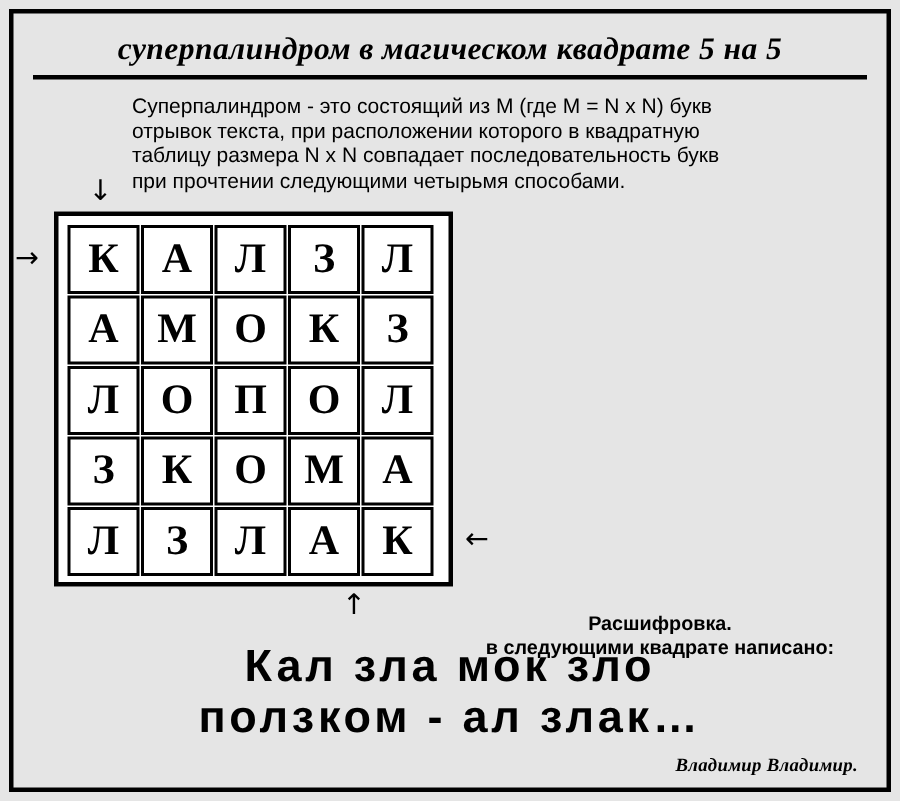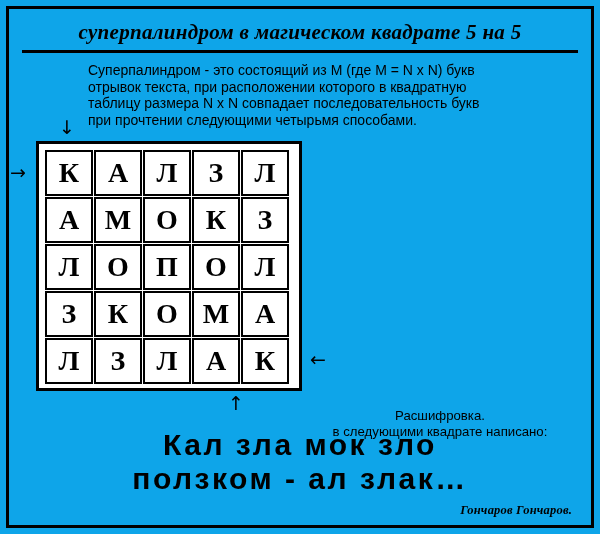--- a/index.html
+++ b/index.html
@@ -4,21 +4,21 @@
 <style>
   html, body {
     margin: 0;
     padding: 0;
     background: #ffffff;
   }
   .page {
     position: relative;
     width: 600px;
     height: 534px;
-    background: #0ea5e9;
+    background: #e5e5e5;
     overflow: hidden;
     font-family: "Liberation Sans", sans-serif;
     color: #000000;
   }
   .frame {
     position: absolute;
     left: 6px;
     top: 6px;
     width: 588px;
     height: 522px;
@@ -117,20 +117,21 @@
 
   
   .decode {
     position: absolute;
     left: 300px;
     top: 408px;
     width: 280px;
     font-size: 13.2px;
     line-height: 16.4px;
     text-align: center;
+    font-weight: bold;
   }
   .decode p { margin: 0; }
 
   .solution {
     position: absolute;
     left: 0;
     top: 428px;
     width: 600px;
     text-align: center;
     font-family: "Liberation Sans", sans-serif;
@@ -206,14 +207,14 @@
   <div class="decode">
     <p>Расшифровка.</p>
     <p>в следующими квадрате написано:</p>
   </div>
 
   <div class="solution">
     <div>Кал зла мок зло</div>
     <div>ползком - ал злак…</div>
   </div>
 
-  <div class="signature">Гончаров Гончаров.</div>
+  <div class="signature">Владимир Владимир.</div>
 </div>
 
 </body></html>

